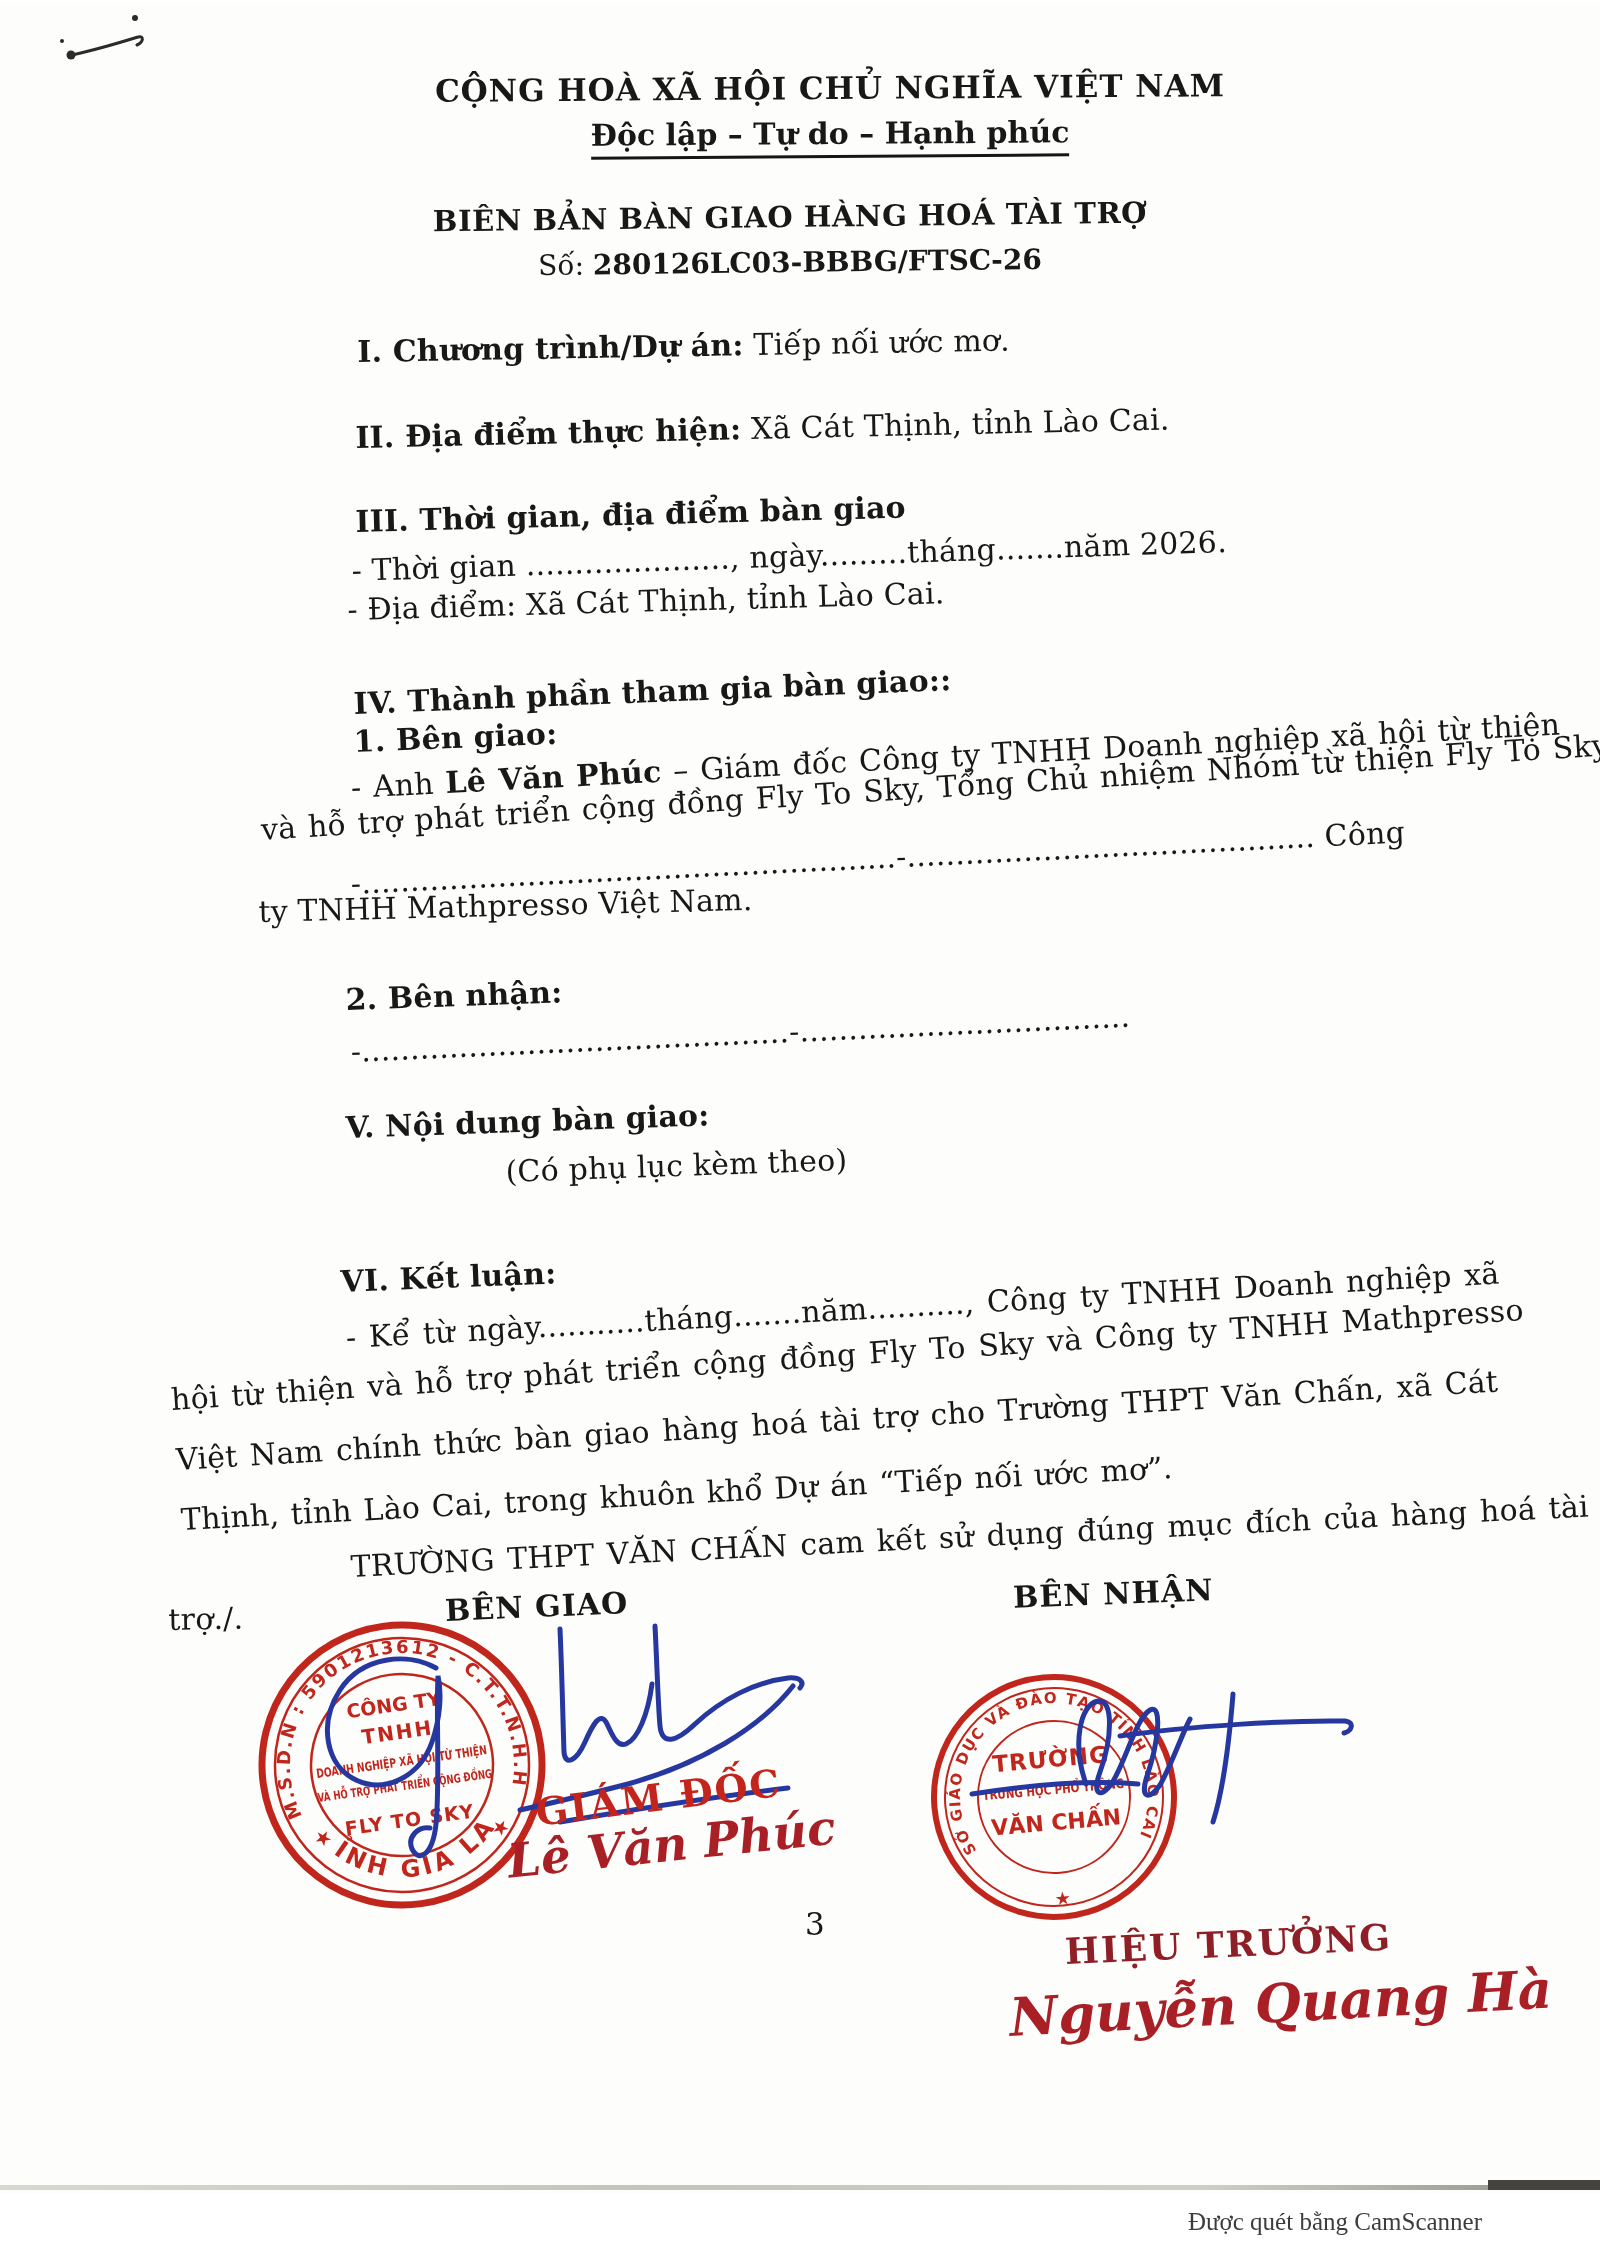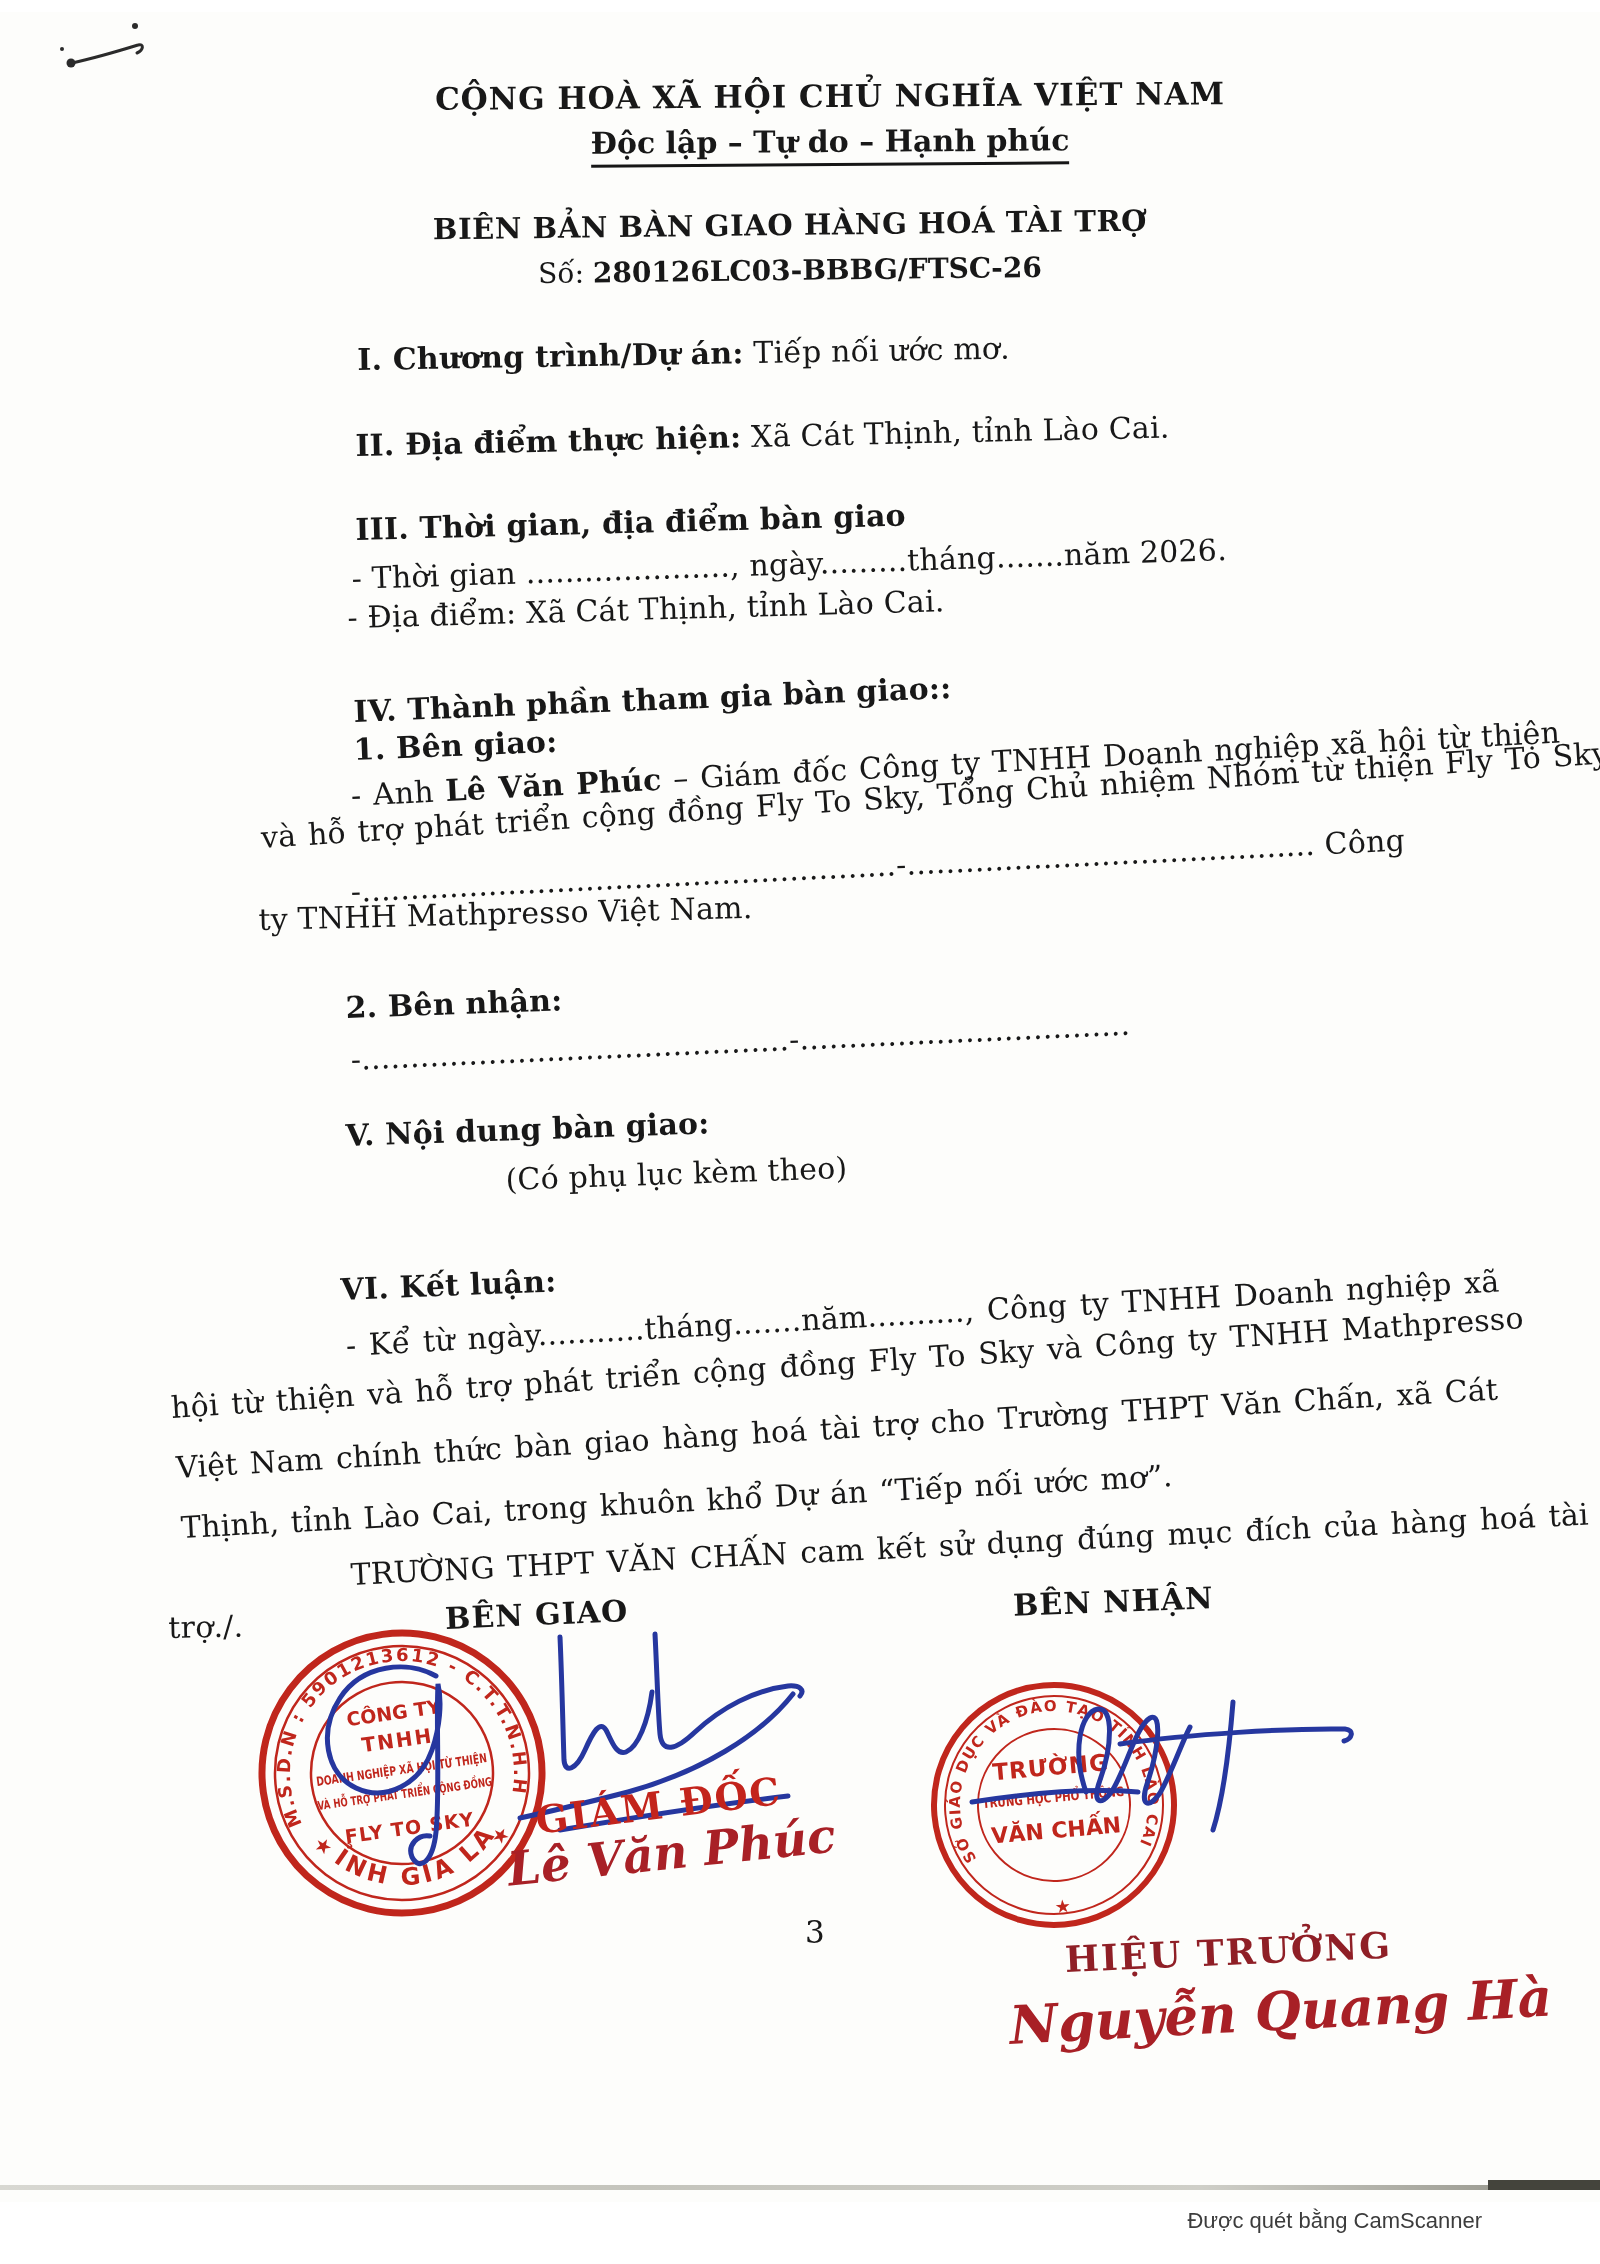--- a/index.html
+++ b/index.html
@@ -3,35 +3,35 @@
 <meta charset="utf-8">
 <style>
   html,body{margin:0;padding:0;}
   body{
     width:1600px;height:2264px;position:relative;overflow:hidden;
     background:#ffffff;
     font-family:"DejaVu Serif","Liberation Serif",serif;
     color:#181818;
   }
   .page{
-    position:absolute;left:0;top:12px;width:1600px;height:2190px;
+    position:absolute;left:0;top:4px;width:1600px;height:2190px;
     background:#fdfdfb;
   }
   .abs{position:absolute;white-space:nowrap;}
   .b{font-weight:bold;}
   .doc{font-size:30px;letter-spacing:.2px;}
   .center{text-align:center;}
   .u{border-bottom:3px solid #161616;padding-bottom:4px;}
   .red1{color:#c3241c;}
   .maroon{color:#8f1f26;}
   .script{font-family:"DejaVu Serif","Liberation Serif",serif;font-style:italic;font-weight:bold;}
   .stamp-svg text{font-family:"DejaVu Sans","Liberation Sans",sans-serif;font-weight:bold;}
   .footer-note{
-    font-family:Liberation Sans, sans-serif;
-    font-size:22px;color:#3c3c3c;
+    font-family:Liberation Serif, serif;
+    font-size:25px;color:#3c3c3c;
   }
   .scan-edge{
     position:absolute;left:0;top:2185px;width:1600px;height:5px;
     background:linear-gradient(to right,#d8d8d2 0%,#c4c4bc 40%,#cfcfc8 75%,#9a9a90 95%);
   }
   .scan-edge-dark{
     position:absolute;left:1488px;top:2180px;width:112px;height:10px;
     background:#44443c;
   }
 </style>

